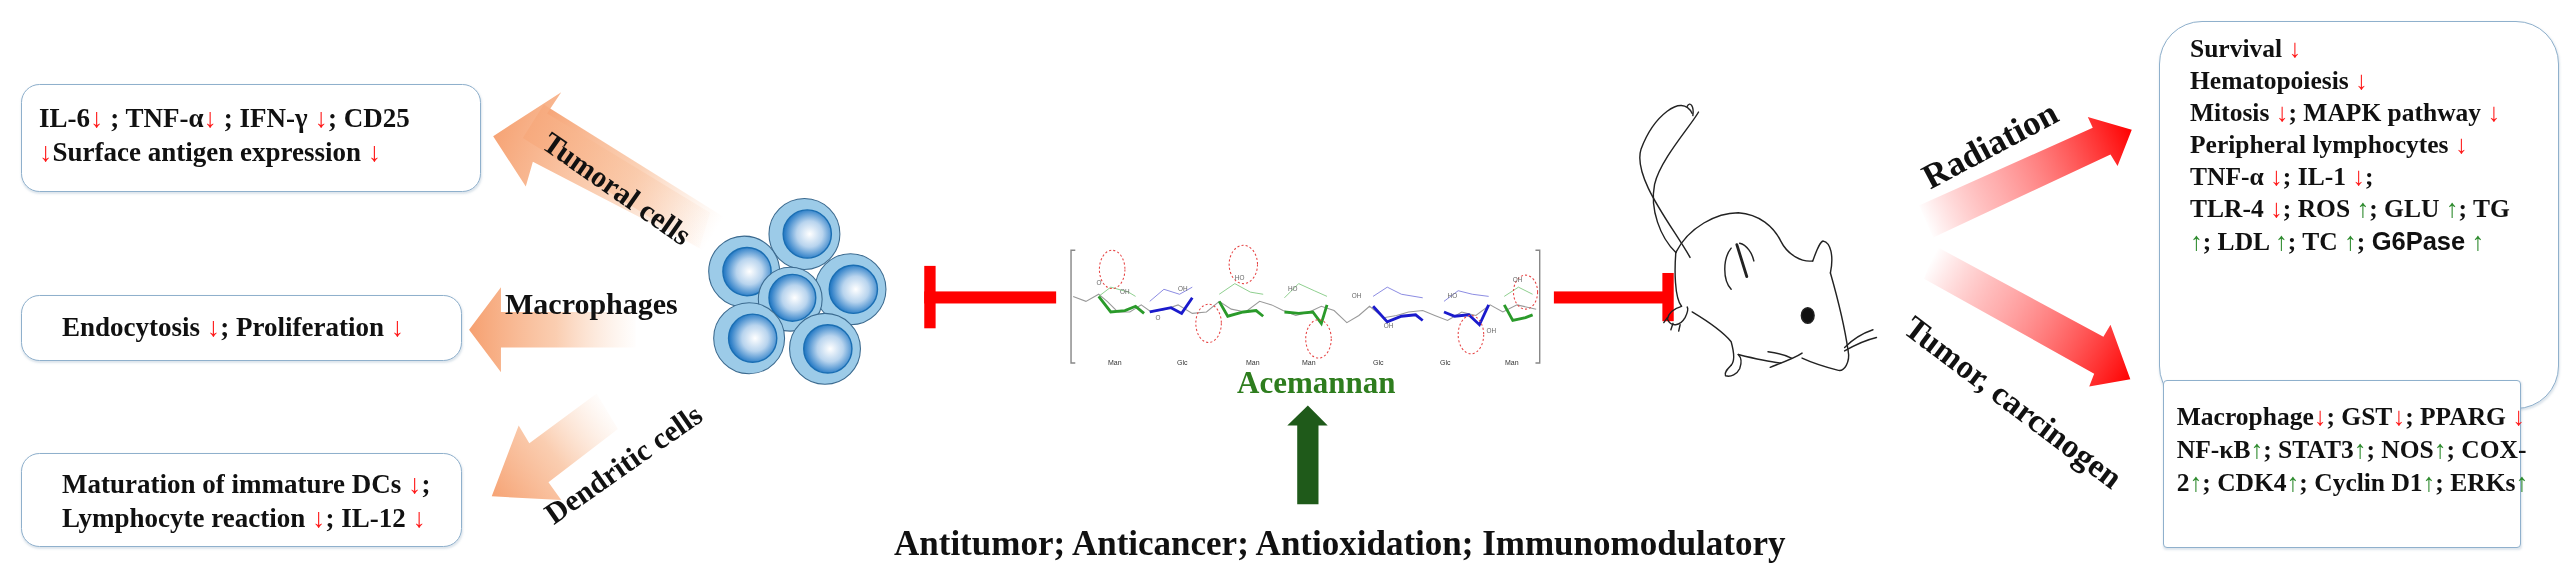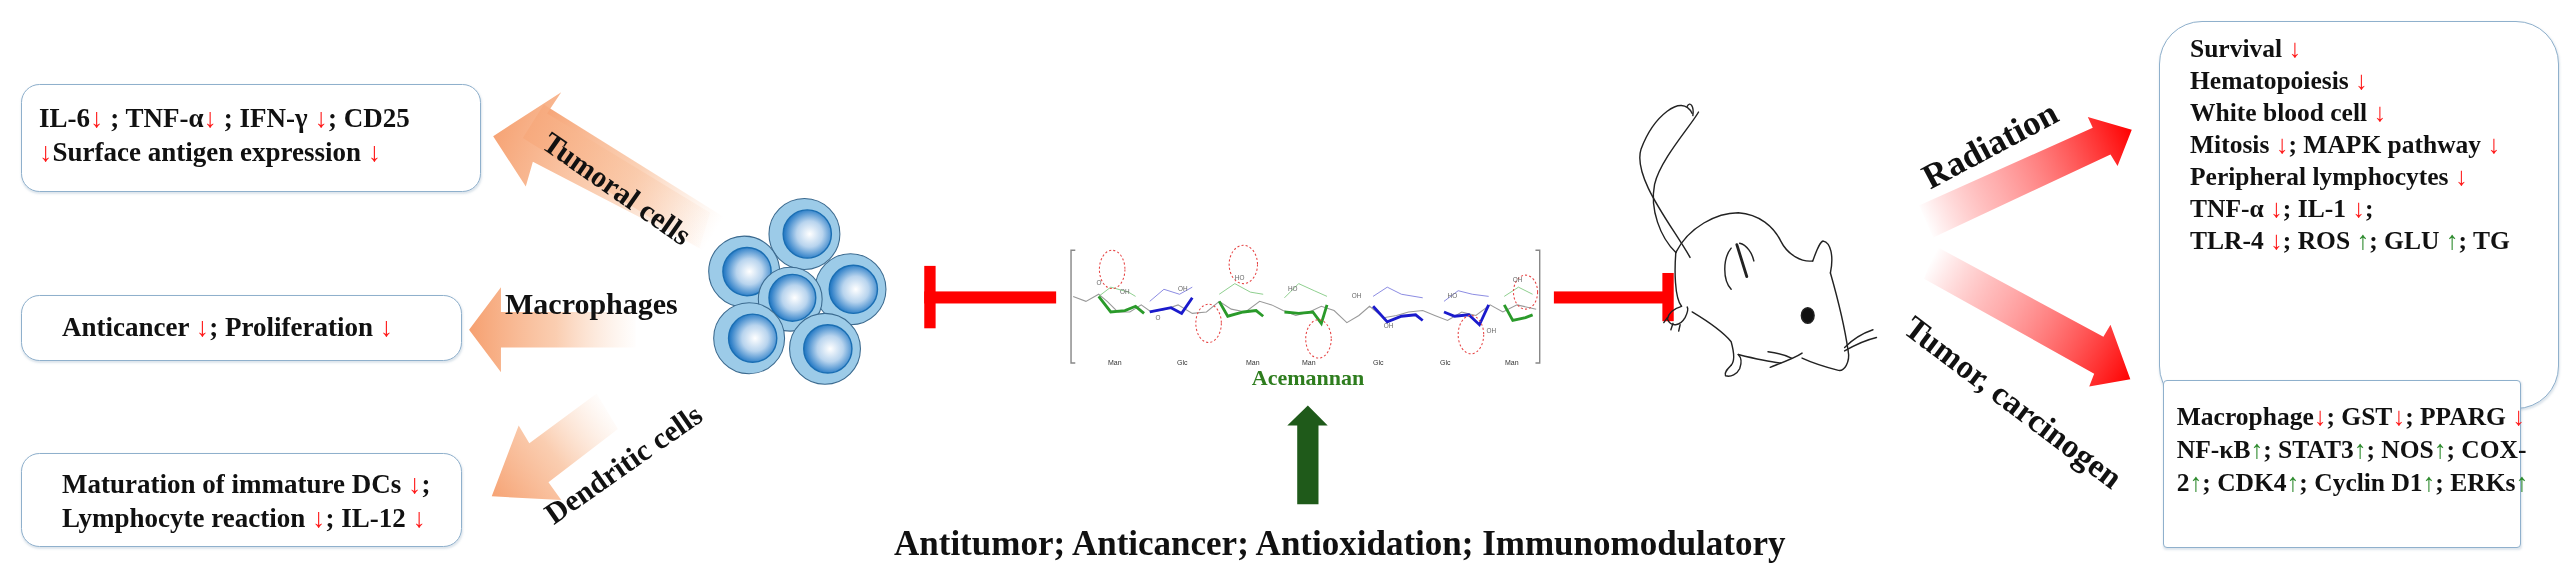--- a/index.html
+++ b/index.html
@@ -207,21 +207,21 @@
 </svg>
 
 <div class="box" style="left:21px; top:84px; width:460px; height:108px;">
   <div class="txt abs" style="left:17px; top:15.6px;">
       <div><span>IL-6</span><span class="dn">↓</span><span> ;  TNF-α</span><span class="dn">↓</span><span> ;  IFN-γ </span><span class="dn">↓</span><span>;  CD25</span></div>
       <div><span class="dn">↓</span><span>Surface antigen expression </span><span class="dn">↓</span></div>
     </div>
 </div>
 <div class="box" style="left:21px; top:295px; width:441px; height:66px;">
   <div class="txt abs" style="left:40px; top:14px;">
-      <div><span>Anticancer </span><span class="dn">↓</span><span>; Proliferation </span><span class="dn">↓</span></div>
+      <div><span>Endocytosis </span><span class="dn">↓</span><span>; Proliferation </span><span class="dn">↓</span></div>
     </div>
 </div>
 <div class="box" style="left:21px; top:453px; width:441px; height:94px;">
   <div class="txt abs" style="left:40px; top:12.8px;">
       <div><span>Maturation of immature DCs </span><span class="dn">↓</span><span>;</span></div>
       <div><span>Lymphocyte reaction </span><span class="dn">↓</span><span>; IL-12 </span><span class="dn">↓</span></div>
     </div>
 </div>
 
 <div class="label" style="left:546px; top:122px; transform:rotate(35deg);">Tumoral cells</div>
@@ -231,37 +231,37 @@
 <div class="abs" style="left:1071px; top:359px; width:469px; height:14px;">
   <span class="abs sans" style="left:37px; font-size:7px; color:#333;">Man</span>
   <span class="abs sans" style="left:106px; font-size:7px; color:#333;">Glc</span>
   <span class="abs sans" style="left:175px; font-size:7px; color:#333;">Man</span>
   <span class="abs sans" style="left:231px; font-size:7px; color:#333;">Man</span>
   <span class="abs sans" style="left:302px; font-size:7px; color:#333;">Glc</span>
   <span class="abs sans" style="left:369px; font-size:7px; color:#333;">Glc</span>
   <span class="abs sans" style="left:434px; font-size:7px; color:#333;">Man</span>
 </div>
 
-<div class="abs" style="left:1237px; top:365px; width:142px; text-align:center; font-weight:bold; font-size:22px; color:#2e7d1e;">Acemannan</div>
+<div class="abs" style="left:1237px; top:365px; width:142px; text-align:center; font-weight:bold; font-size:31px; color:#2e7d1e;">Acemannan</div>
 
 <div class="abs" style="left:894px; top:524px; width:837px; text-align:center; font-weight:bold; font-size:35px; color:#111; white-space:nowrap;">Antitumor; Anticancer; Antioxidation; Immunomodulatory</div>
 
 <div class="label" style="left:1925px; top:160px; font-size:35px; transform:rotate(-28deg);">Radiation</div>
 <div class="label" style="left:1908px; top:305px; font-size:33px; transform:rotate(37deg);">Tumor, carcinogen</div>
 
 <div class="box" style="left:2159px; top:20.6px; width:400px; height:388px; border-radius:43px;">
   <div class="txt abs" style="left:30px; top:11.4px; line-height:32px; font-size:25.5px;">
       <div><span>Survival </span><span class="dn">↓</span></div>
       <div><span>Hematopoiesis </span><span class="dn">↓</span></div>
-      <div><span>White blood cell </span><span class="dn">↓</span></div>
       <div><span>Mitosis </span><span class="dn">↓</span><span>; MAPK  pathway </span><span class="dn">↓</span></div>
       <div><span>Peripheral lymphocytes </span><span class="dn">↓</span></div>
       <div><span>TNF-α </span><span class="dn">↓</span><span>; IL-1 </span><span class="dn">↓</span><span>;</span></div>
       <div><span> </span></div>
       <div><span>TLR-4 </span><span class="dn">↓</span><span>; ROS </span><span class="up">↑</span><span>; GLU </span><span class="up">↑</span><span>; TG</span></div>
+      <div><span class="up">↑</span><span>; LDL </span><span class="up">↑</span><span>; TC </span><span class="up">↑</span><span>; </span><span class="sans">G6Pase</span><span> </span><span class="up">↑</span></div>
     </div>
 </div>
 <div class="box" style="left:2163px; top:380px; width:358px; height:168px; border-radius:4px;">
   <div class="txt abs" style="left:12.8px; top:18.5px; line-height:33px; font-size:25.5px;">
       <div><span>Macrophage</span><span class="dn">↓</span><span>; GST</span><span class="dn">↓</span><span>; PPARG </span><span class="dn">↓</span></div>
       <div><span> </span></div>
       <div><span>NF-κB</span><span class="up">↑</span><span>; STAT3</span><span class="up">↑</span><span>; NOS</span><span class="up">↑</span><span>; COX-</span></div>
       <div><span>2</span><span class="up">↑</span><span>; CDK4</span><span class="up">↑</span><span>; Cyclin D1</span><span class="up">↑</span><span>; ERKs</span><span class="up">↑</span></div>
     </div>
 </div>

